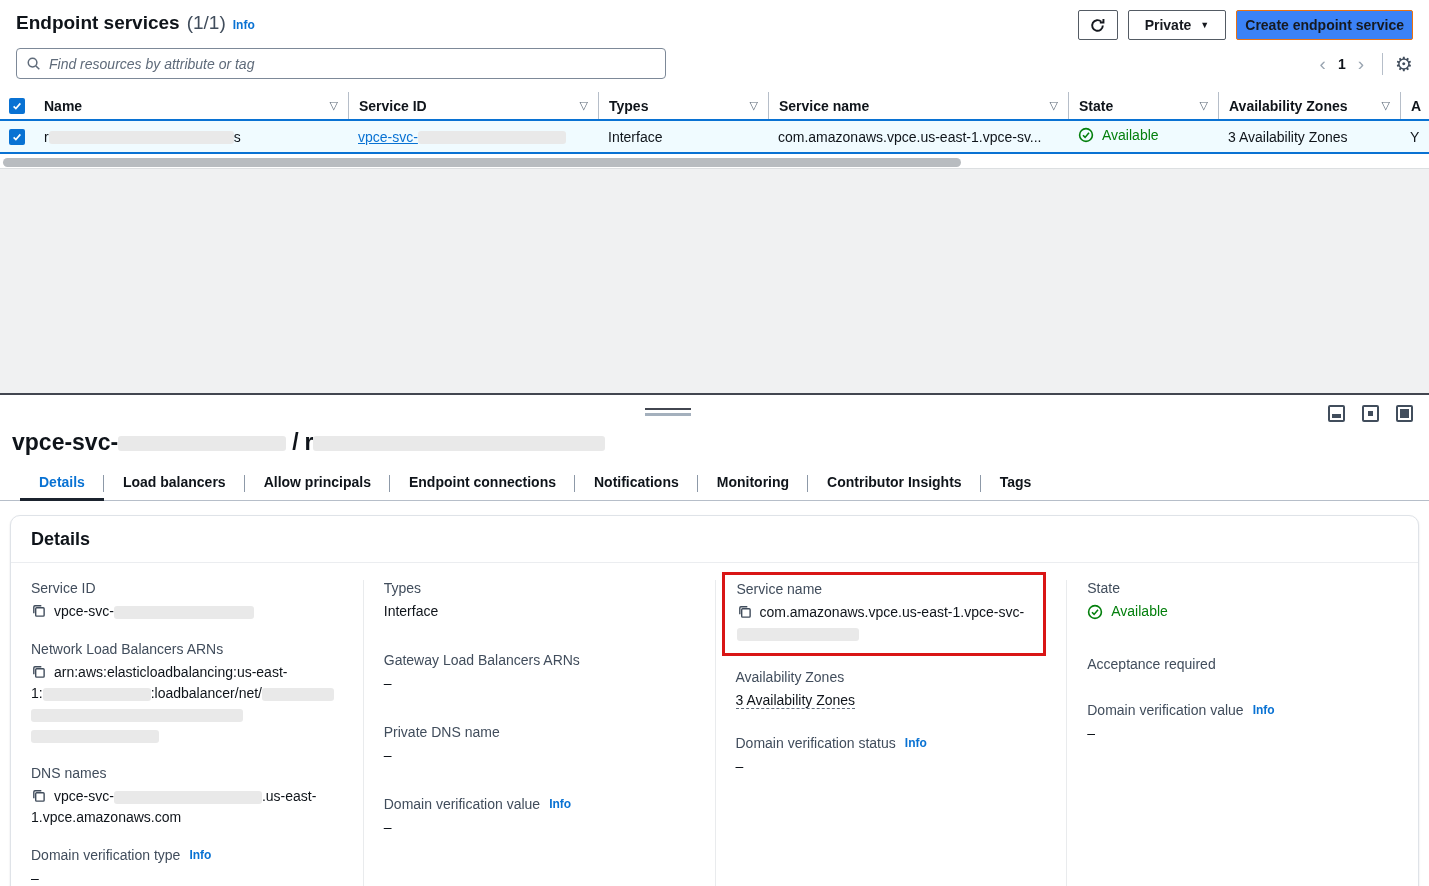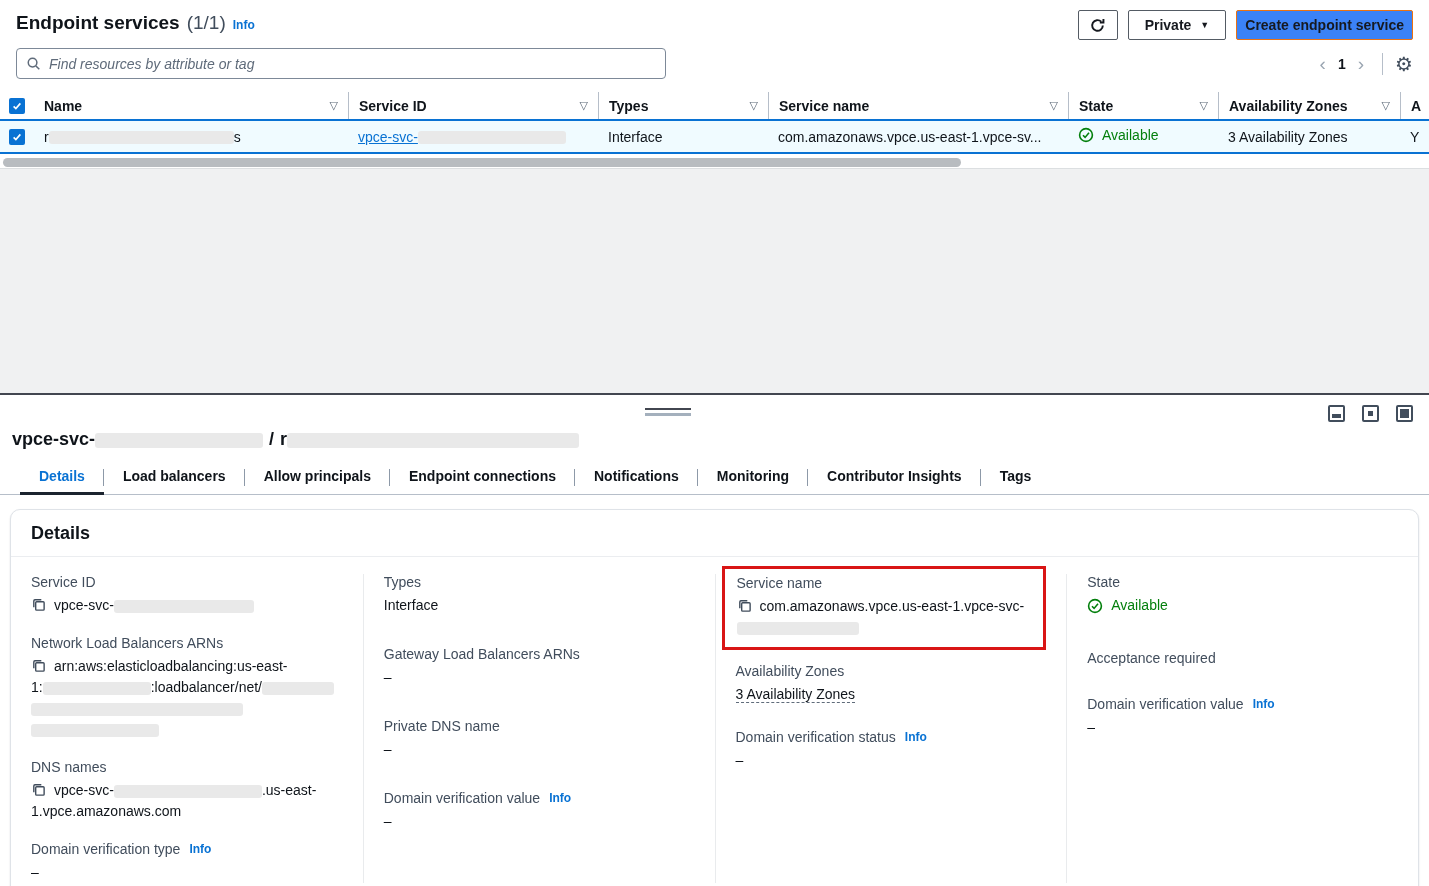--- a/index.html
+++ b/index.html
@@ -57,21 +57,21 @@
   .split-panel { position:absolute; top:393px; left:0; right:0; bottom:0; background:#fff; border-top:2px solid #424650; }
   .drag-handle { position:absolute; top:13px; left:645px; width:46px; cursor:row-resize; }
   .drag-handle .bar1 { height:2px; background:#424650; }
   .drag-handle .bar2 { height:3px; background:#a4b0bd; margin-top:3px; }
   .panel-tools { position:absolute; top:10px; right:16px; display:flex; gap:17px; }
   .pi { width:17px; height:17px; border:2px solid #414d5c; border-radius:2px; position:relative; cursor:pointer; }
   .pi .fill-bar { position:absolute; left:2px; right:2px; bottom:2px; height:4px; background:#414d5c; }
   .pi .fill-mid { position:absolute; inset:4px; background:#414d5c; }
   .pi .fill-big { position:absolute; inset:2px; background:#414d5c; }
 
-  .panel-title { margin:34px 16px 0 12px; font-size:18px; font-weight:700; white-space:nowrap; }
+  .panel-title { margin:34px 16px 0 12px; font-size:23px; font-weight:700; white-space:nowrap; }
   .panel-title .redact { height:15px; }
   .title-sep { margin:0 6px; }
 
   .tabs-bar { display:flex; margin-top:12px; padding-left:20px; border-bottom:1px solid #b6bec9; }
   .tab { position:relative; padding:6px 19px 10px 19px; font-size:14px; font-weight:700; color:#0f141a; cursor:pointer; white-space:nowrap; }
   .tab:not(:last-child)::after { content:''; position:absolute; right:0; top:7px; width:1px; height:17px; background:#8d99a8; }
   .tab.active { color:#0972d3; }
   .tab.active::before { content:''; position:absolute; left:0; right:0; bottom:-1px; height:3px; background:#1b232e; }
 
   

